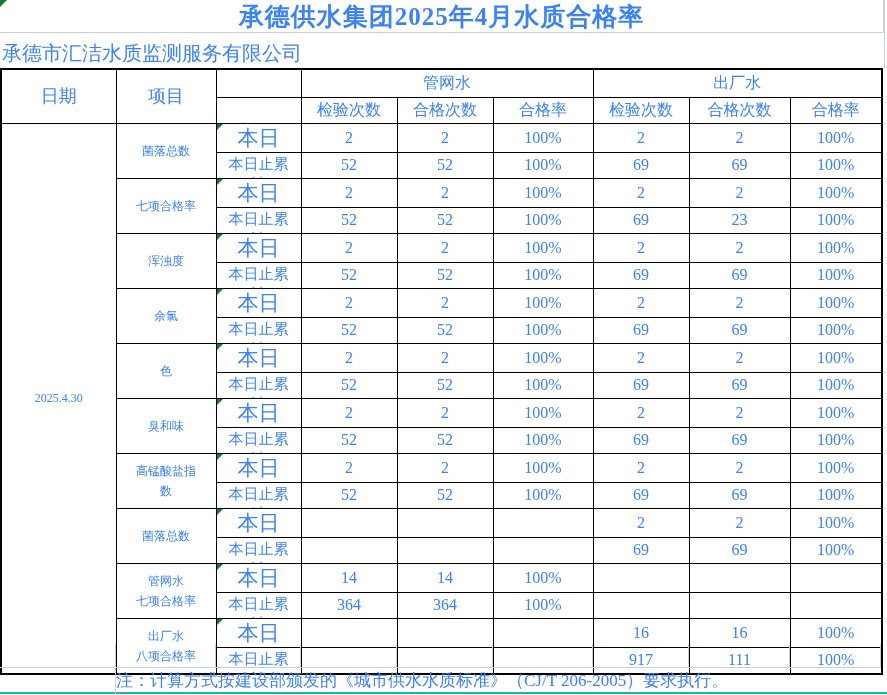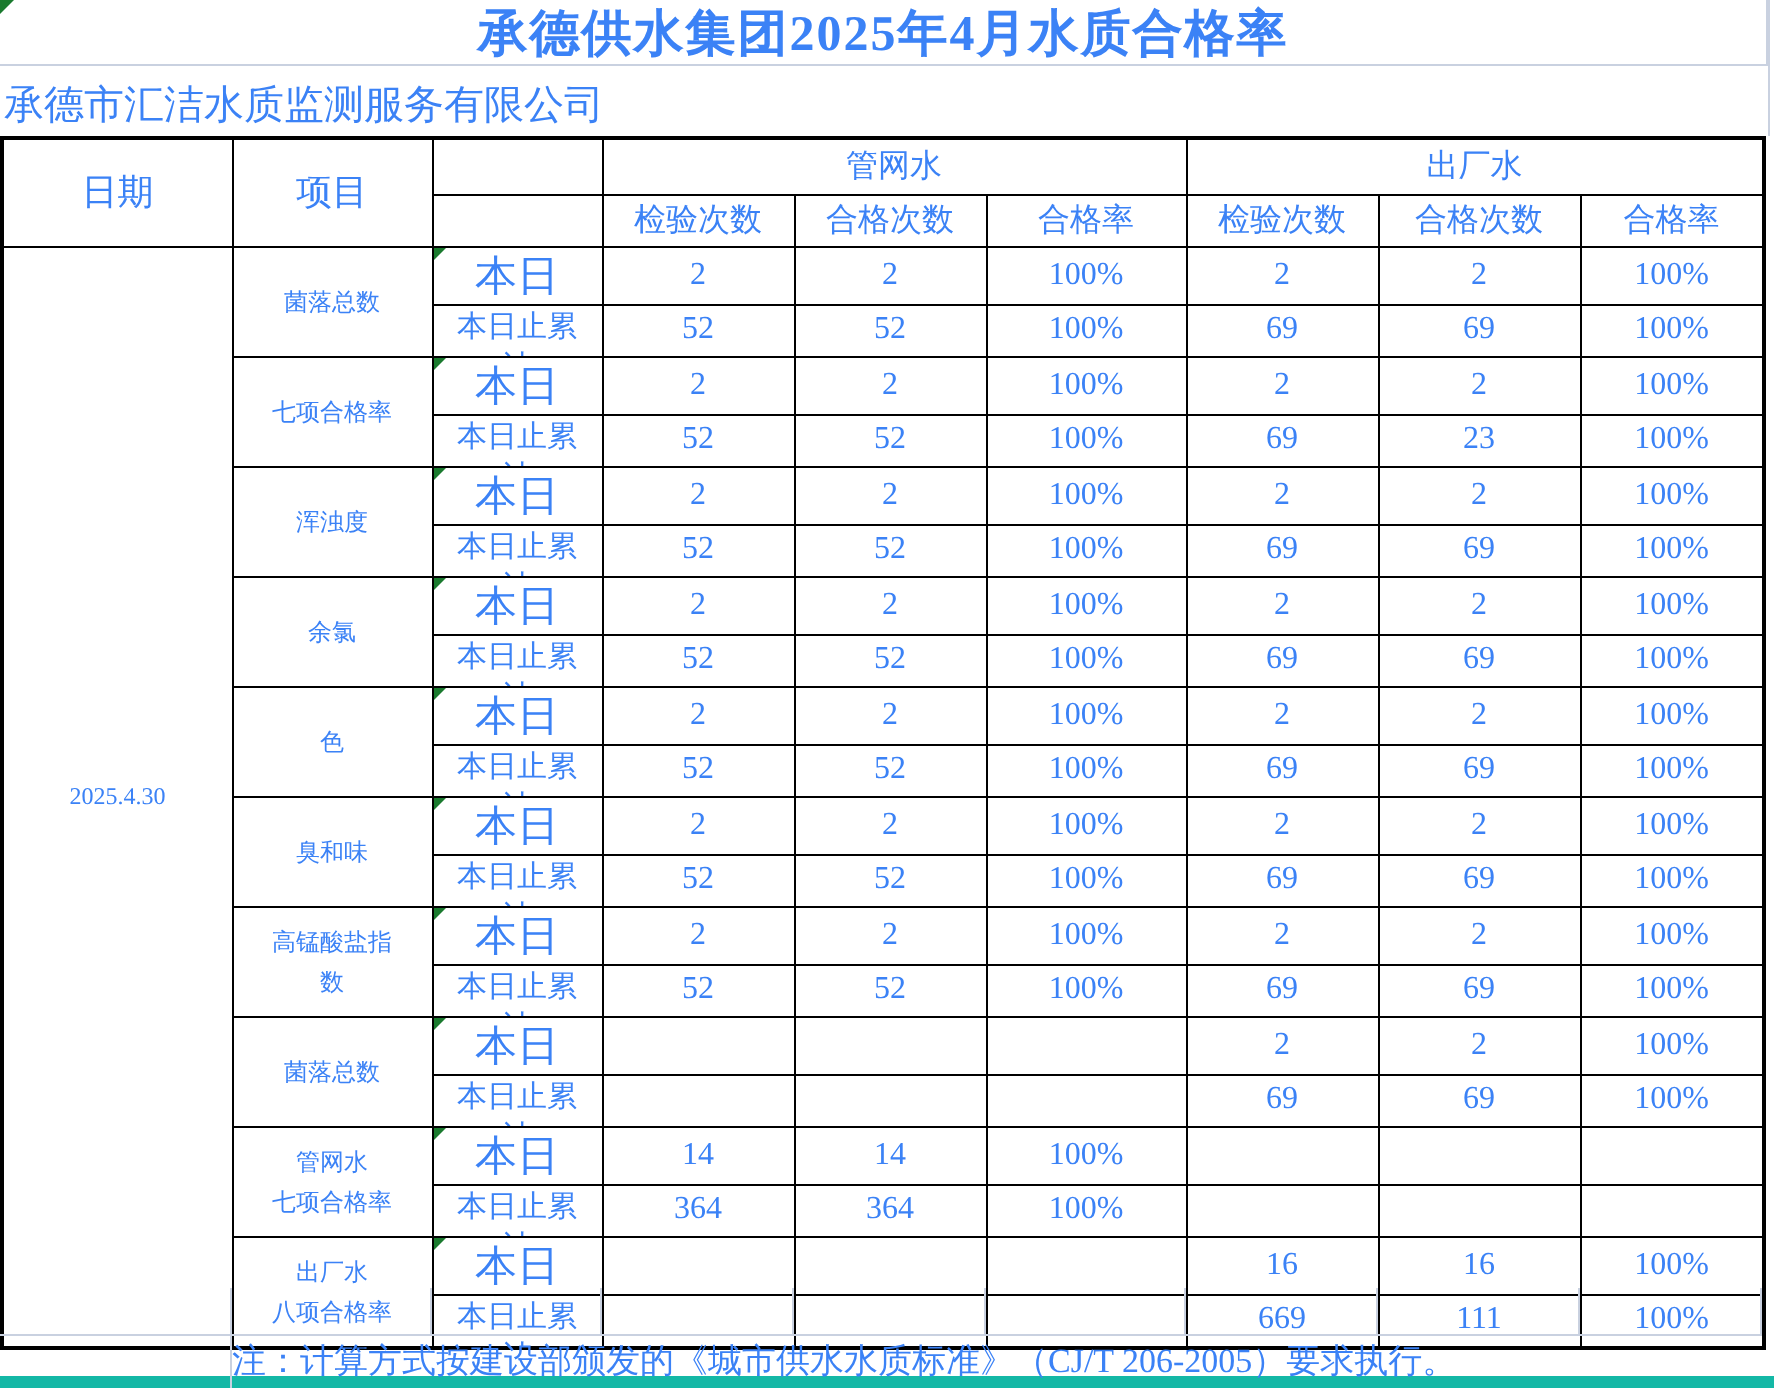--- a/index.html
+++ b/index.html
@@ -54,21 +54,21 @@
   }
   .val { font-size:16px; }
   
   .empty-row {
     position:absolute; top:644px; left:0; width:881px; height:24px;
     border-bottom:1px solid #c9d1e0; box-sizing:border-box;
   }
   .vg { position:absolute; top:0; width:1px; height:100%; background:#c9d1e0; }
   .note-row {
     position:absolute; top:668px; left:0; width:887px; height:26px;
-    border-bottom:6px solid #14b8a6; box-sizing:border-box;
+    border-bottom:2px solid #14b8a6; box-sizing:border-box;
   }
   .note-row .vg { height:26px; }
   .note-text {
     position:absolute; left:116px; top:0; height:26px; line-height:26px;
     font-size:17px; white-space:nowrap;
   }
 </style>
 </head>
 <body>
 
@@ -317,21 +317,21 @@
           <td class="val">16</td>
           <td class="val">100%</td>
         </tr>
         <tr>
           <td class="cum-td">
             <div class="cum-inner">本日止累计</div>
           </td>
           <td class="val"></td>
           <td class="val"></td>
           <td class="val"></td>
-          <td class="val">669</td>
+          <td class="val">917</td>
           <td class="val">111</td>
           <td class="val">100%</td>
         </tr>
       </tbody>
   </table>
 
   <div class="empty-row">
     <div class="vg" style="left:115px"></div>
     <div class="vg" style="left:215px"></div>
     <div class="vg" style="left:300px"></div>

